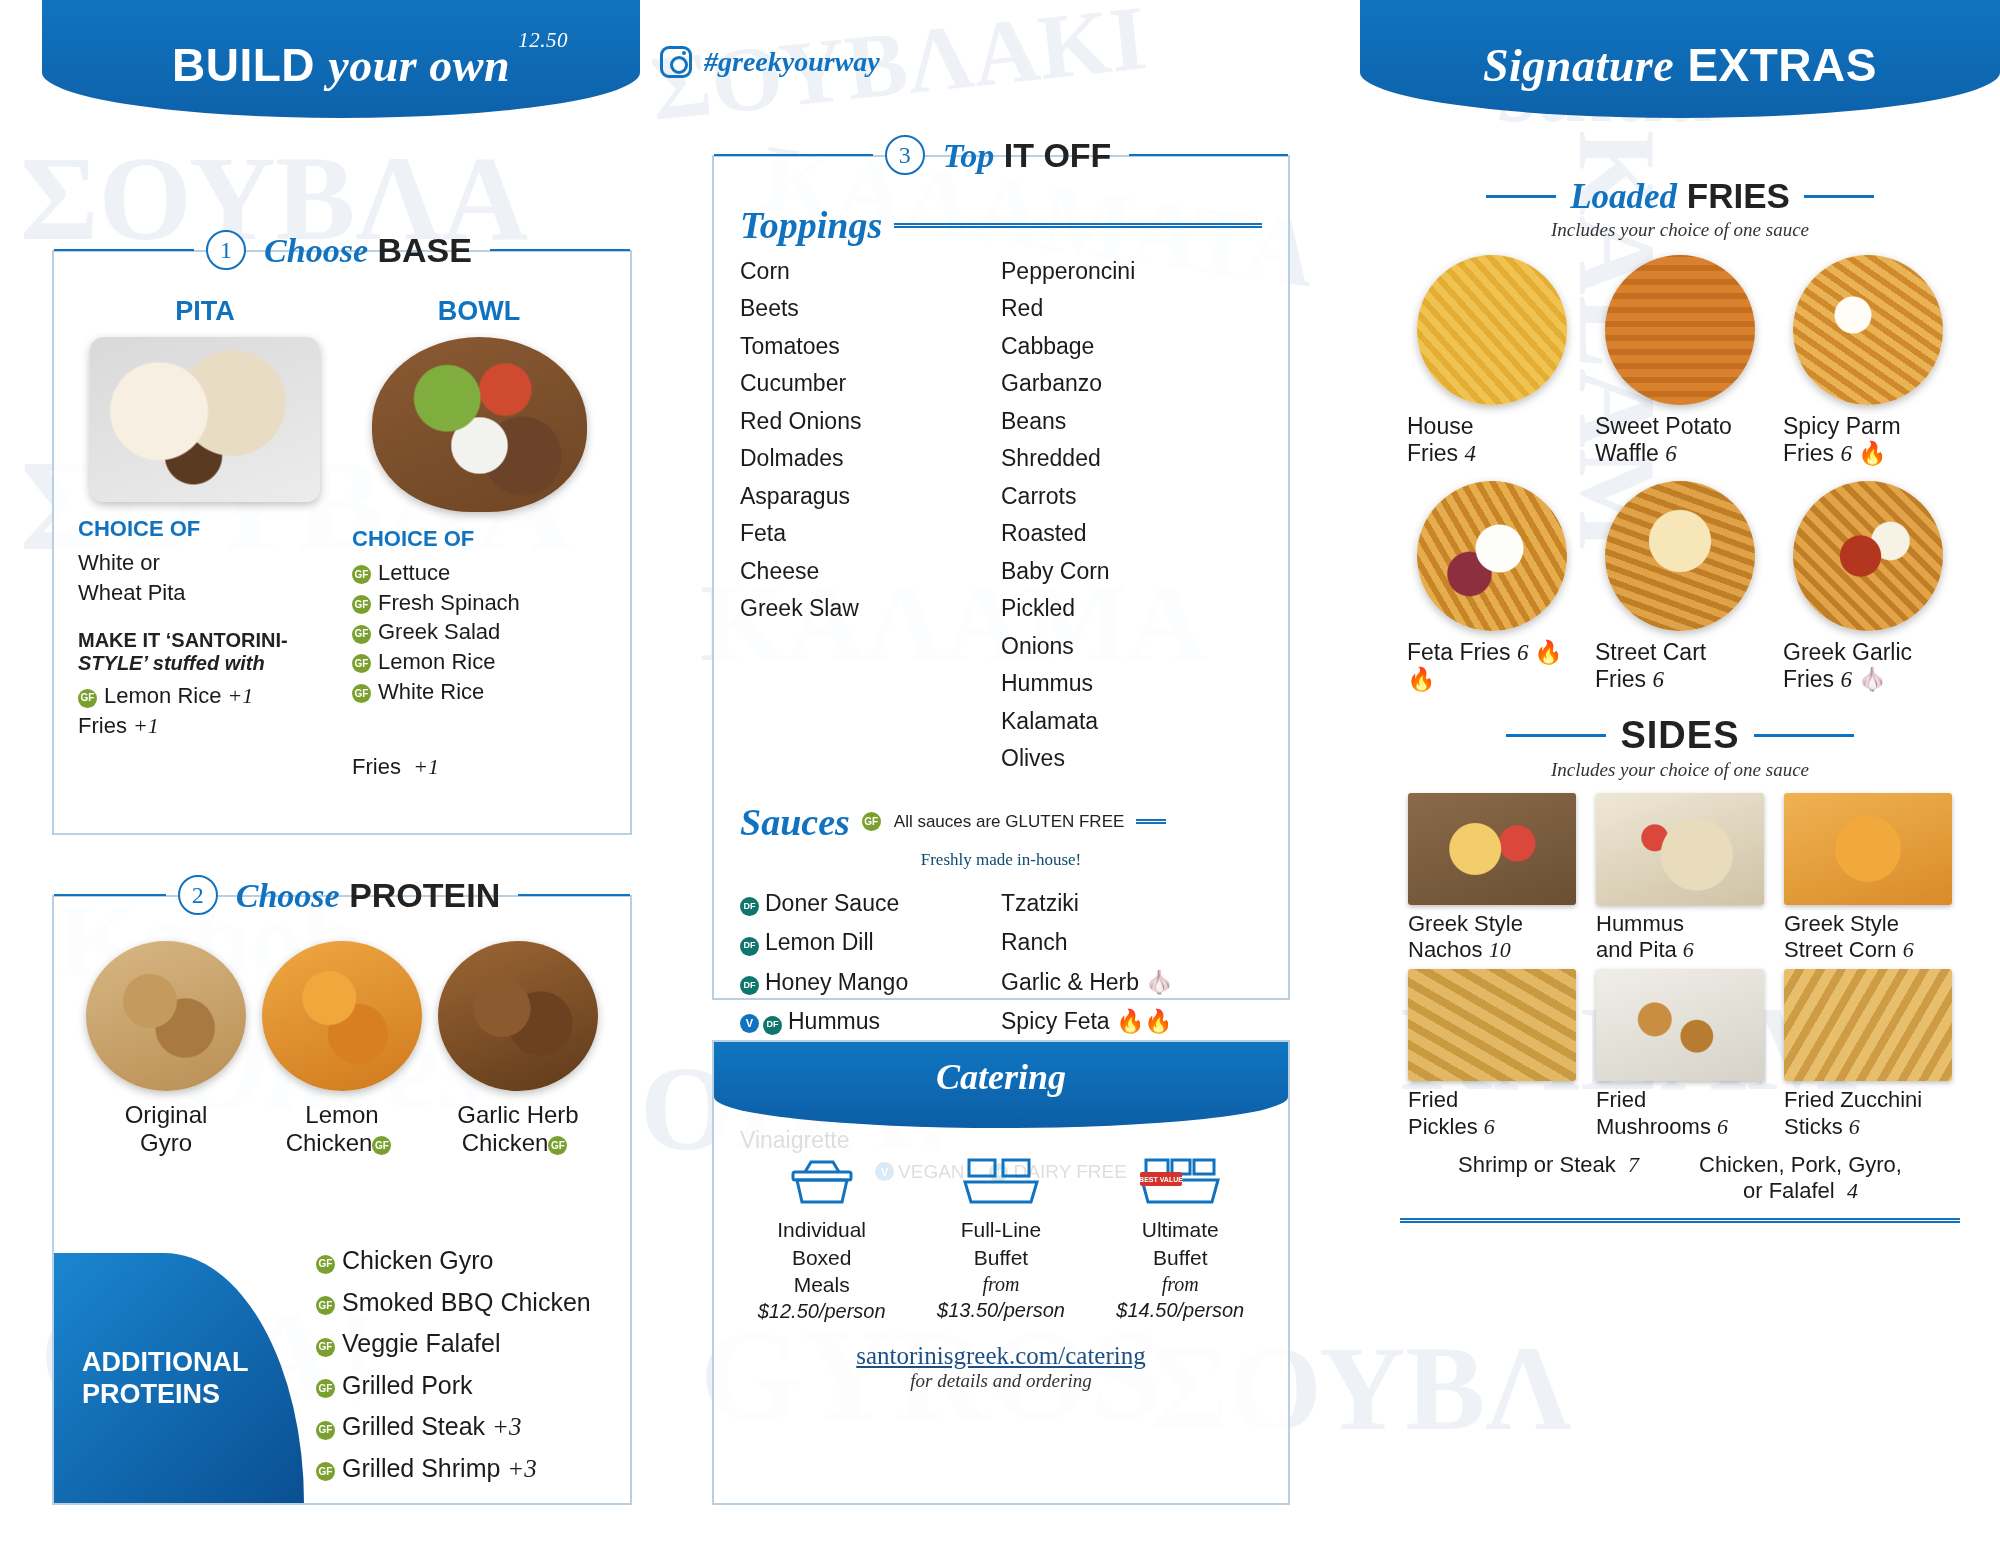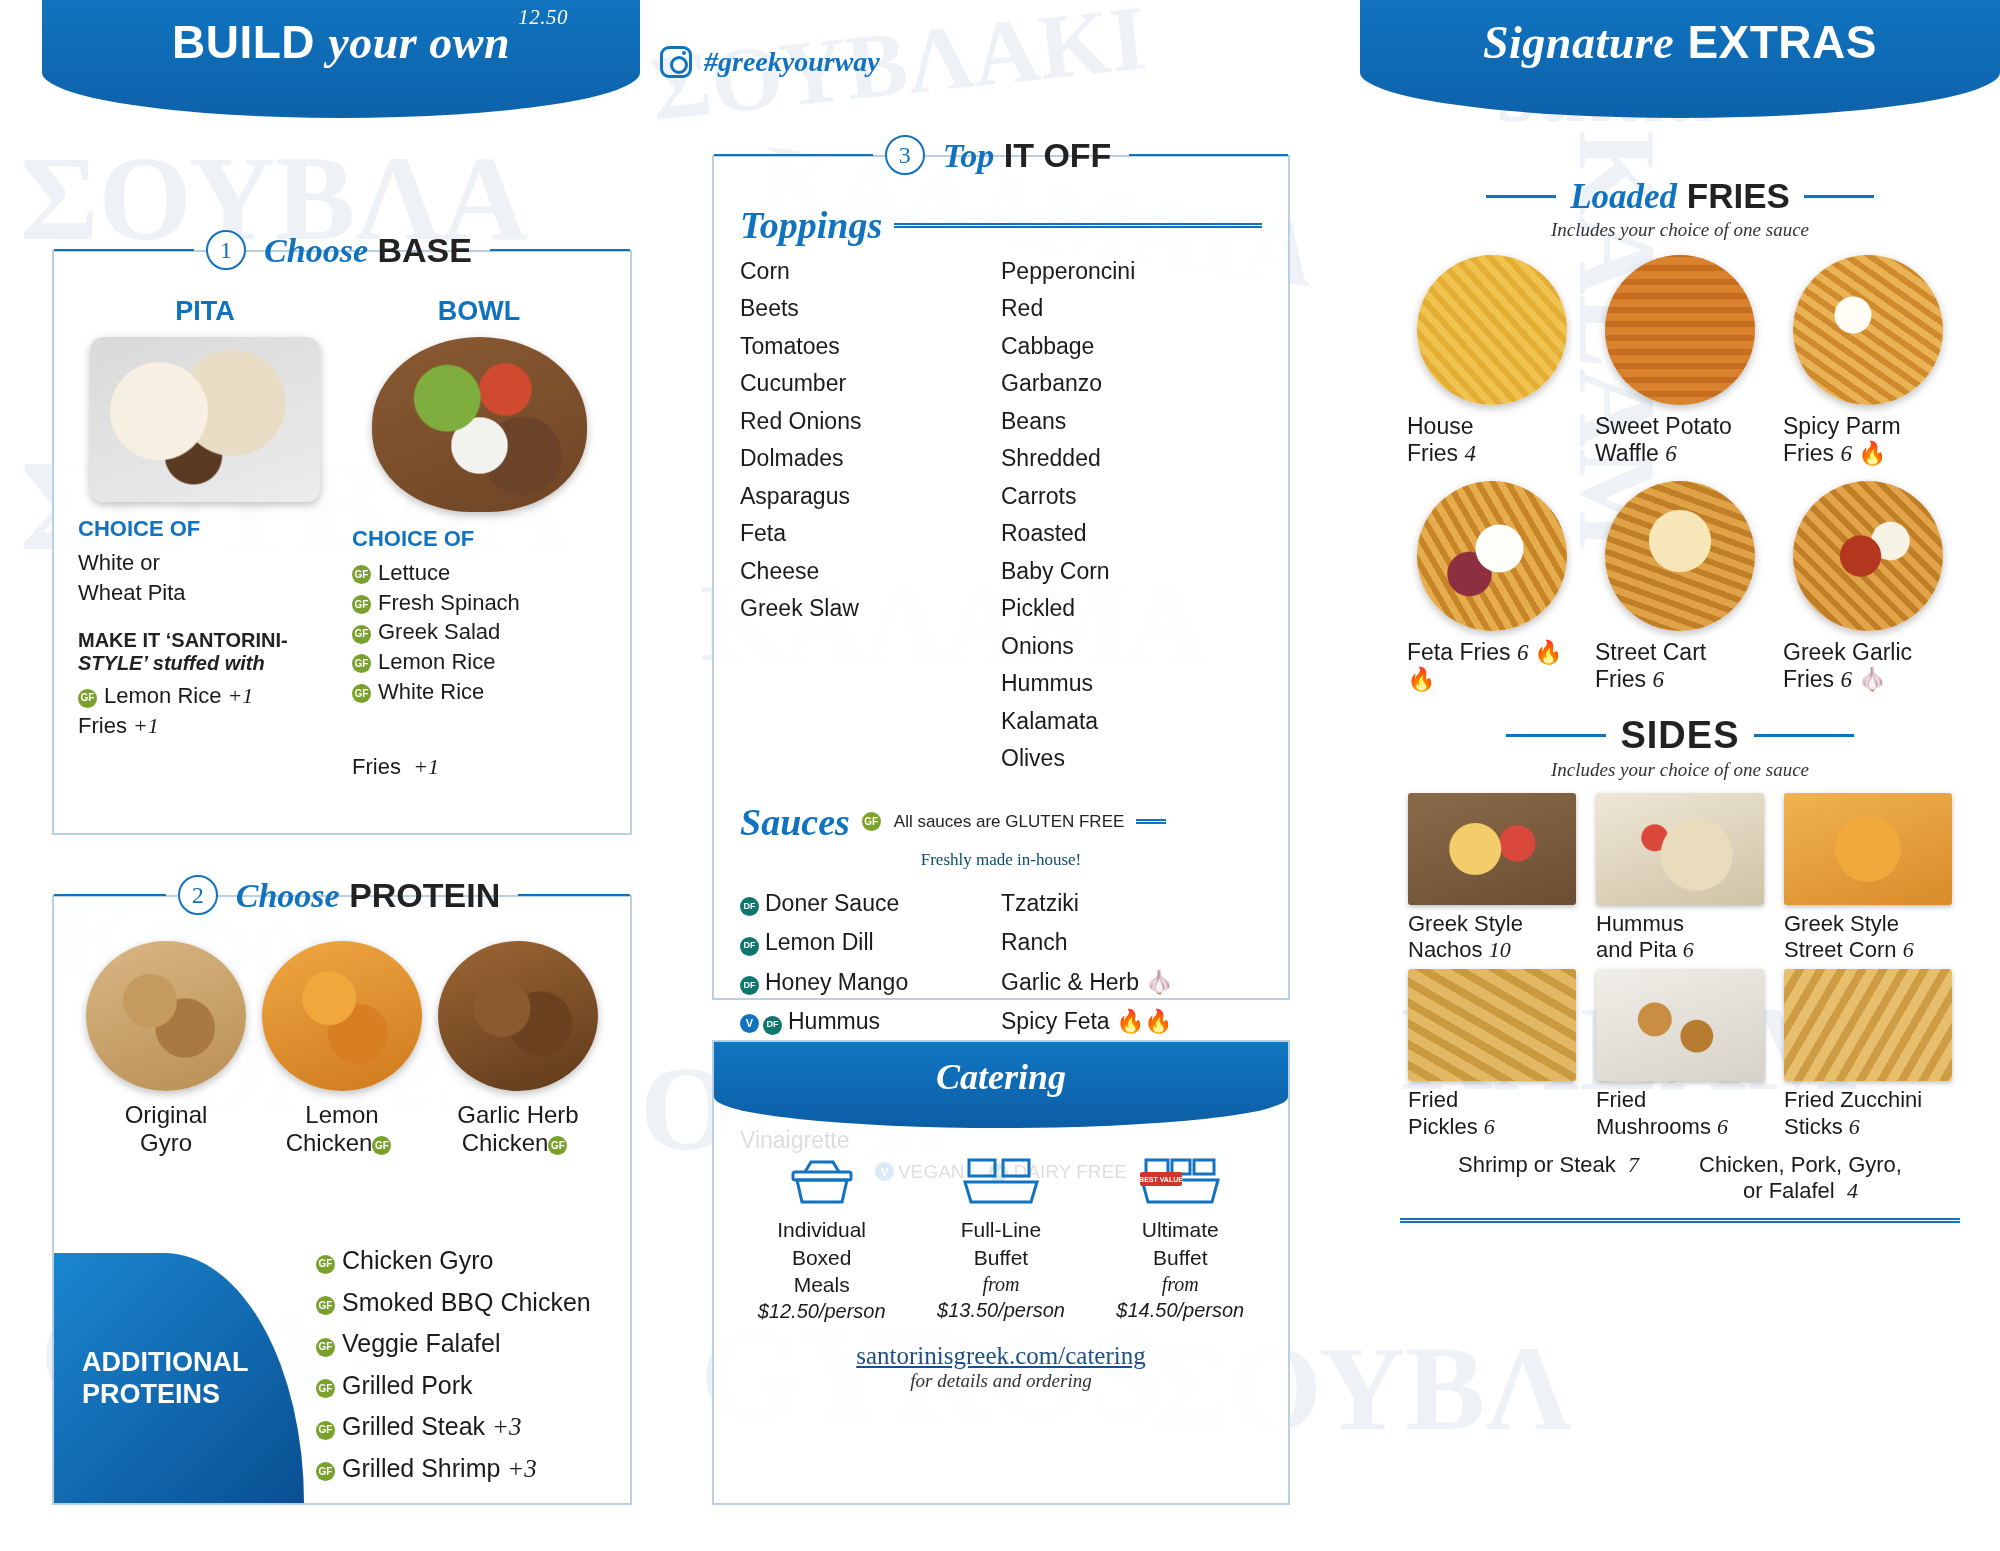--- a/index.html
+++ b/index.html
@@ -36,21 +36,21 @@
 
   
   .banner {
     position:relative;
     height:118px;
     background:linear-gradient(180deg,#1173bf 0%, #0d62aa 100%);
     border-bottom-left-radius:60% 55px;
     border-bottom-right-radius:60% 55px;
     color:#fff;
     display:flex; align-items:flex-start; justify-content:center;
-    padding-top:15px;
+    padding-top:38px;
   }
   .banner-left { margin-left:42px; width:598px; }
   .banner-right { margin-right:0; width:640px; }
   .banner h1 {
     margin:0; font-size:46px; font-weight:700;
     font-family:"Liberation Sans", sans-serif;
     letter-spacing:0.5px;
     position:relative;
   }
   .script {

